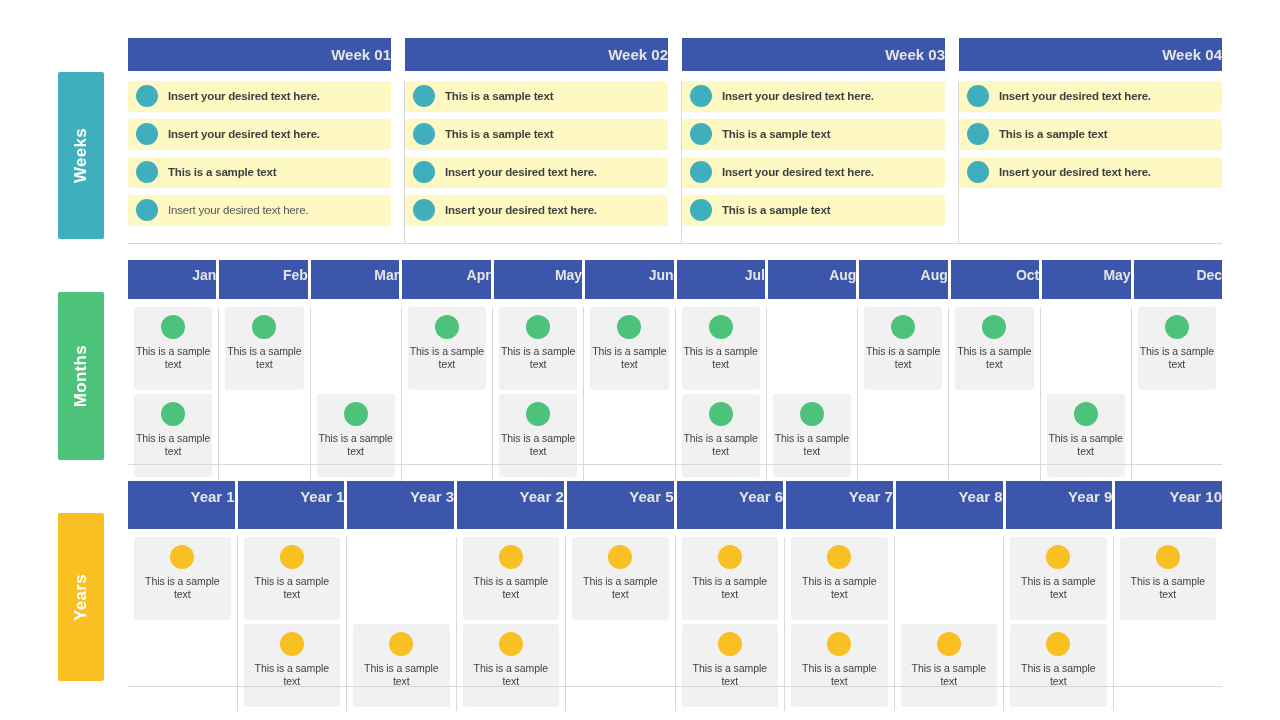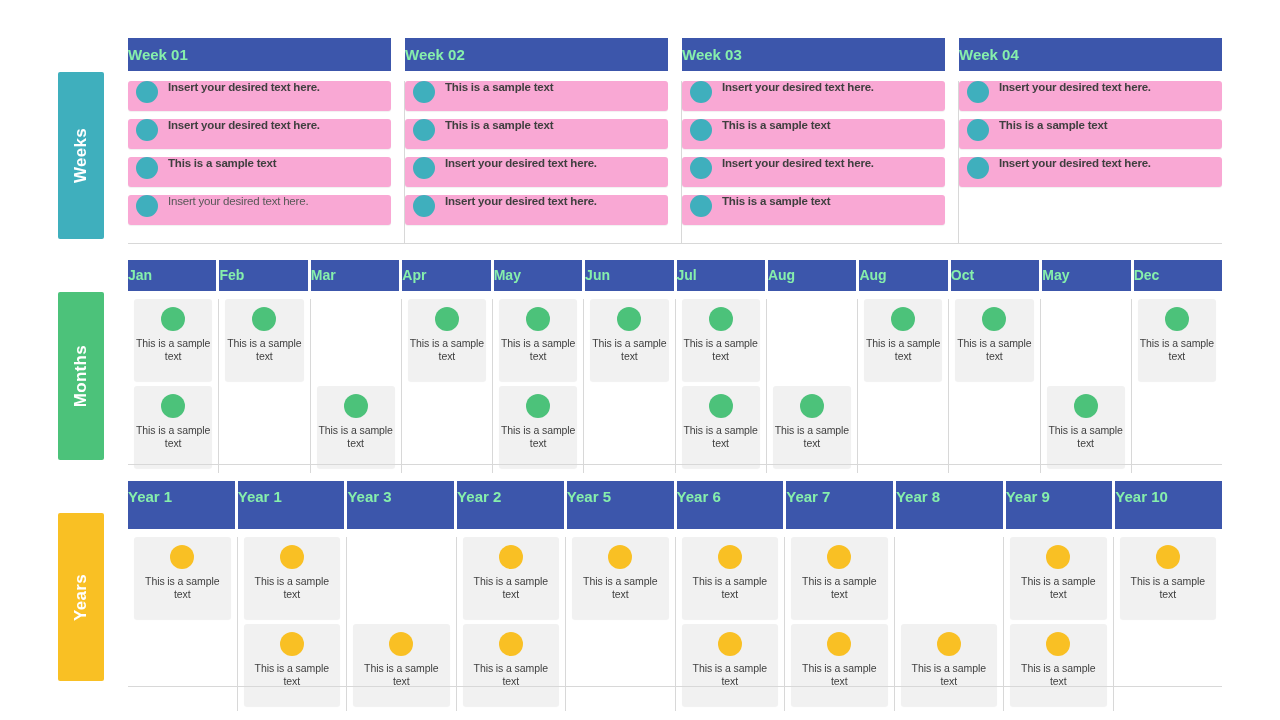--- a/index.html
+++ b/index.html
@@ -55,23 +55,23 @@
     background: #d8d8d8;
   }
 
   
   .hdr-row {
     display: flex;
     gap: 0px;
   }
   .hdr {
     background: #3c56ab;
-    color: #86efac;
+    color: #e5e5e5;
     font-weight: bold;
-    text-align: left;
+    text-align: right;
     box-sizing: border-box;
     border-right: 3px solid #ffffff;
   }
   .hdr:last-child { border-right: none; }
 
   
   #weeks-section { top: 38px; }
   #weeks-section .hdr-row .hdr {
     height: 33px;
     line-height: 33px;
@@ -90,24 +90,25 @@
     box-sizing: border-box;
     padding-right: 13px;
     border-right: 1px solid #d8d8d8;
     min-height: 162px;
   }
   .week-col:last-child { border-right: none; padding-right: 0; }
 
   .week-item {
     position: relative;
     height: 30px;
-    background: #f9a8d4;
+    background: #fef9c3;
     border-radius: 3px;
     margin-bottom: 8px;
     display: flex;
+    align-items: center;
     box-shadow: 0 1px 1px rgba(0,0,0,0.06);
   }
   .week-item .dot {
     width: 22px;
     height: 22px;
     border-radius: 50%;
     background: #3fafbd;
     margin-left: 8px;
     flex: 0 0 auto;
   }
@@ -155,21 +156,21 @@
   .cell .cell-txt {
     font-size: 10.5px;
     line-height: 13px;
     color: #3f3f3f;
     letter-spacing: -0.1px;
   }
 
   
   #months-section { top: 260px; }
   #months-section .hdr-row .hdr {
-    height: 31px;
+    height: 39px;
     line-height: 31px;
     font-size: 14px;
     flex: 1 1 0;
   }
   #months-section .cell { height: 82px; margin-bottom: 5px; }
   #months-section .cell .dot { background: #4cc27a; }
 
   
   #years-section { top: 481px; }
   #years-section .hdr-row .hdr {

